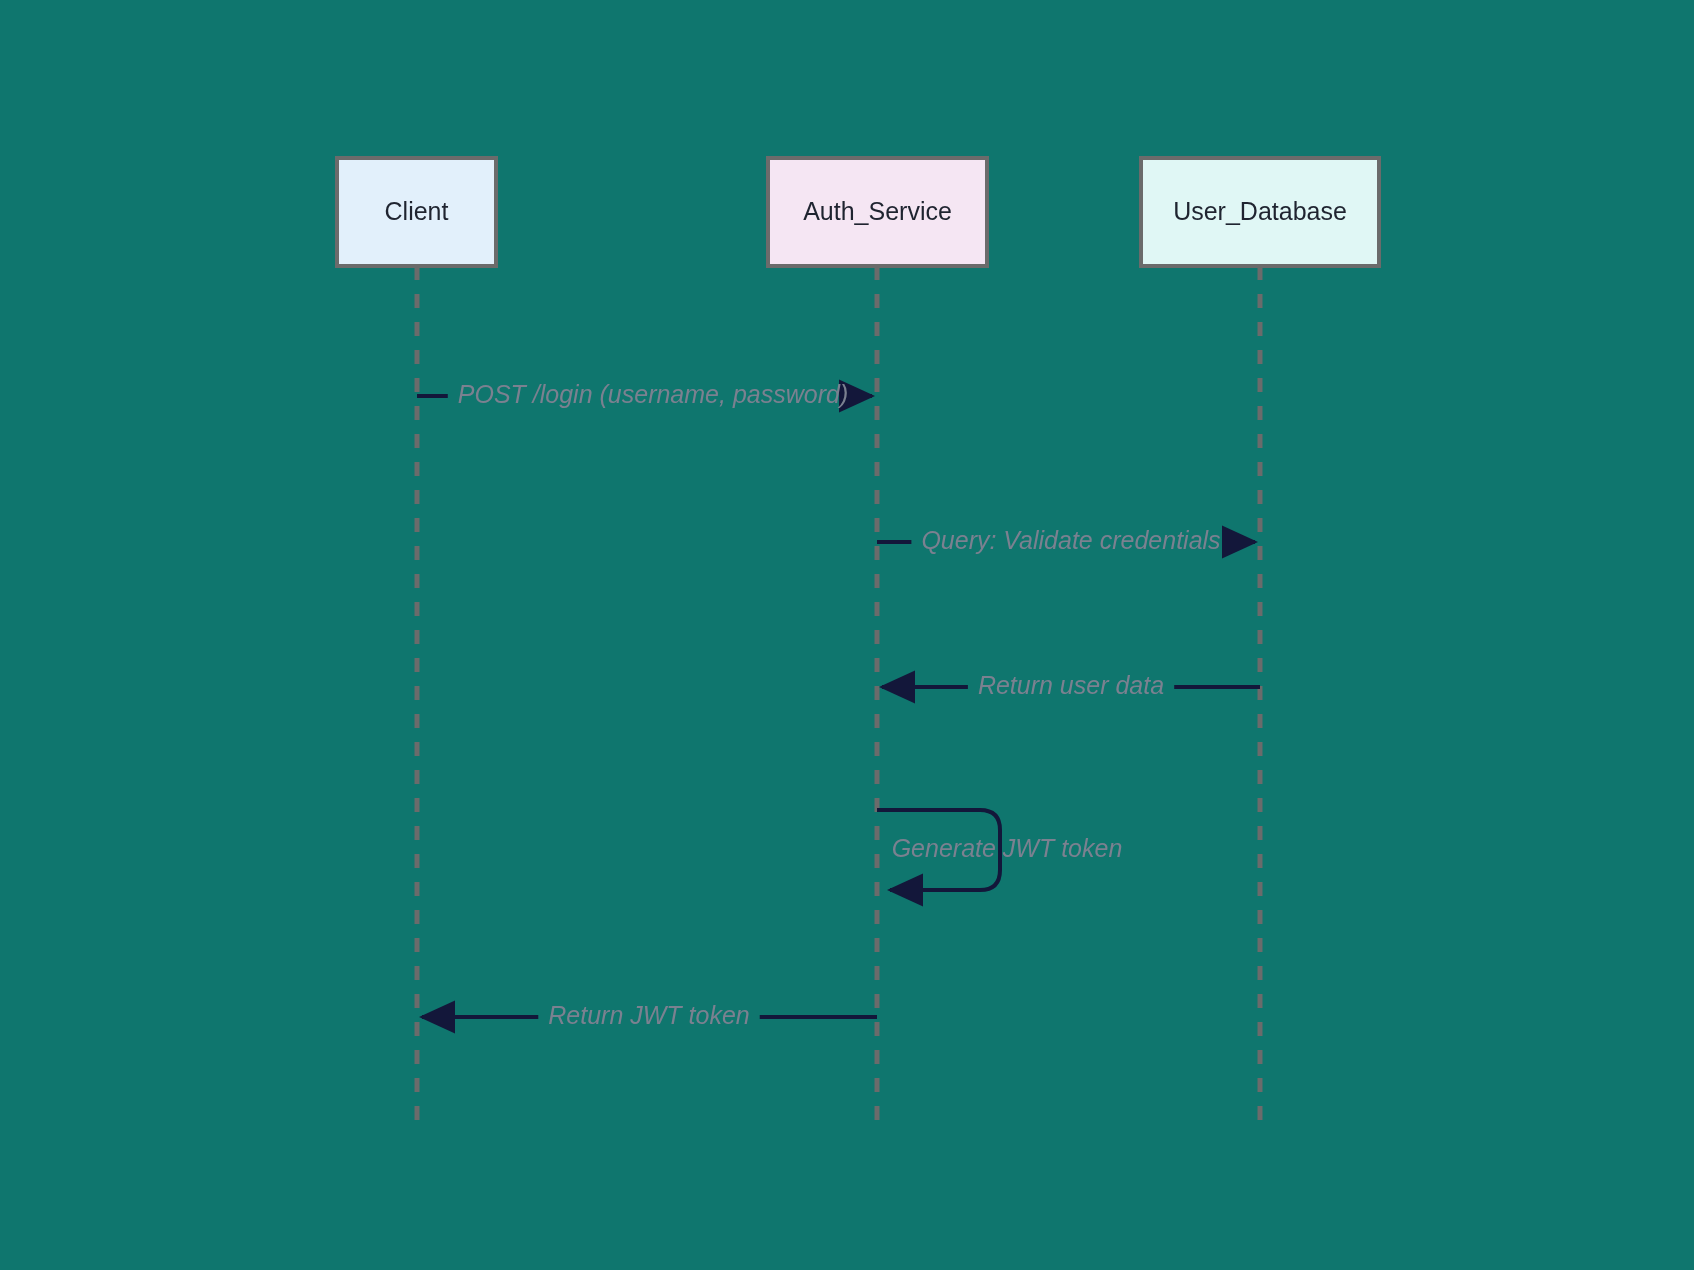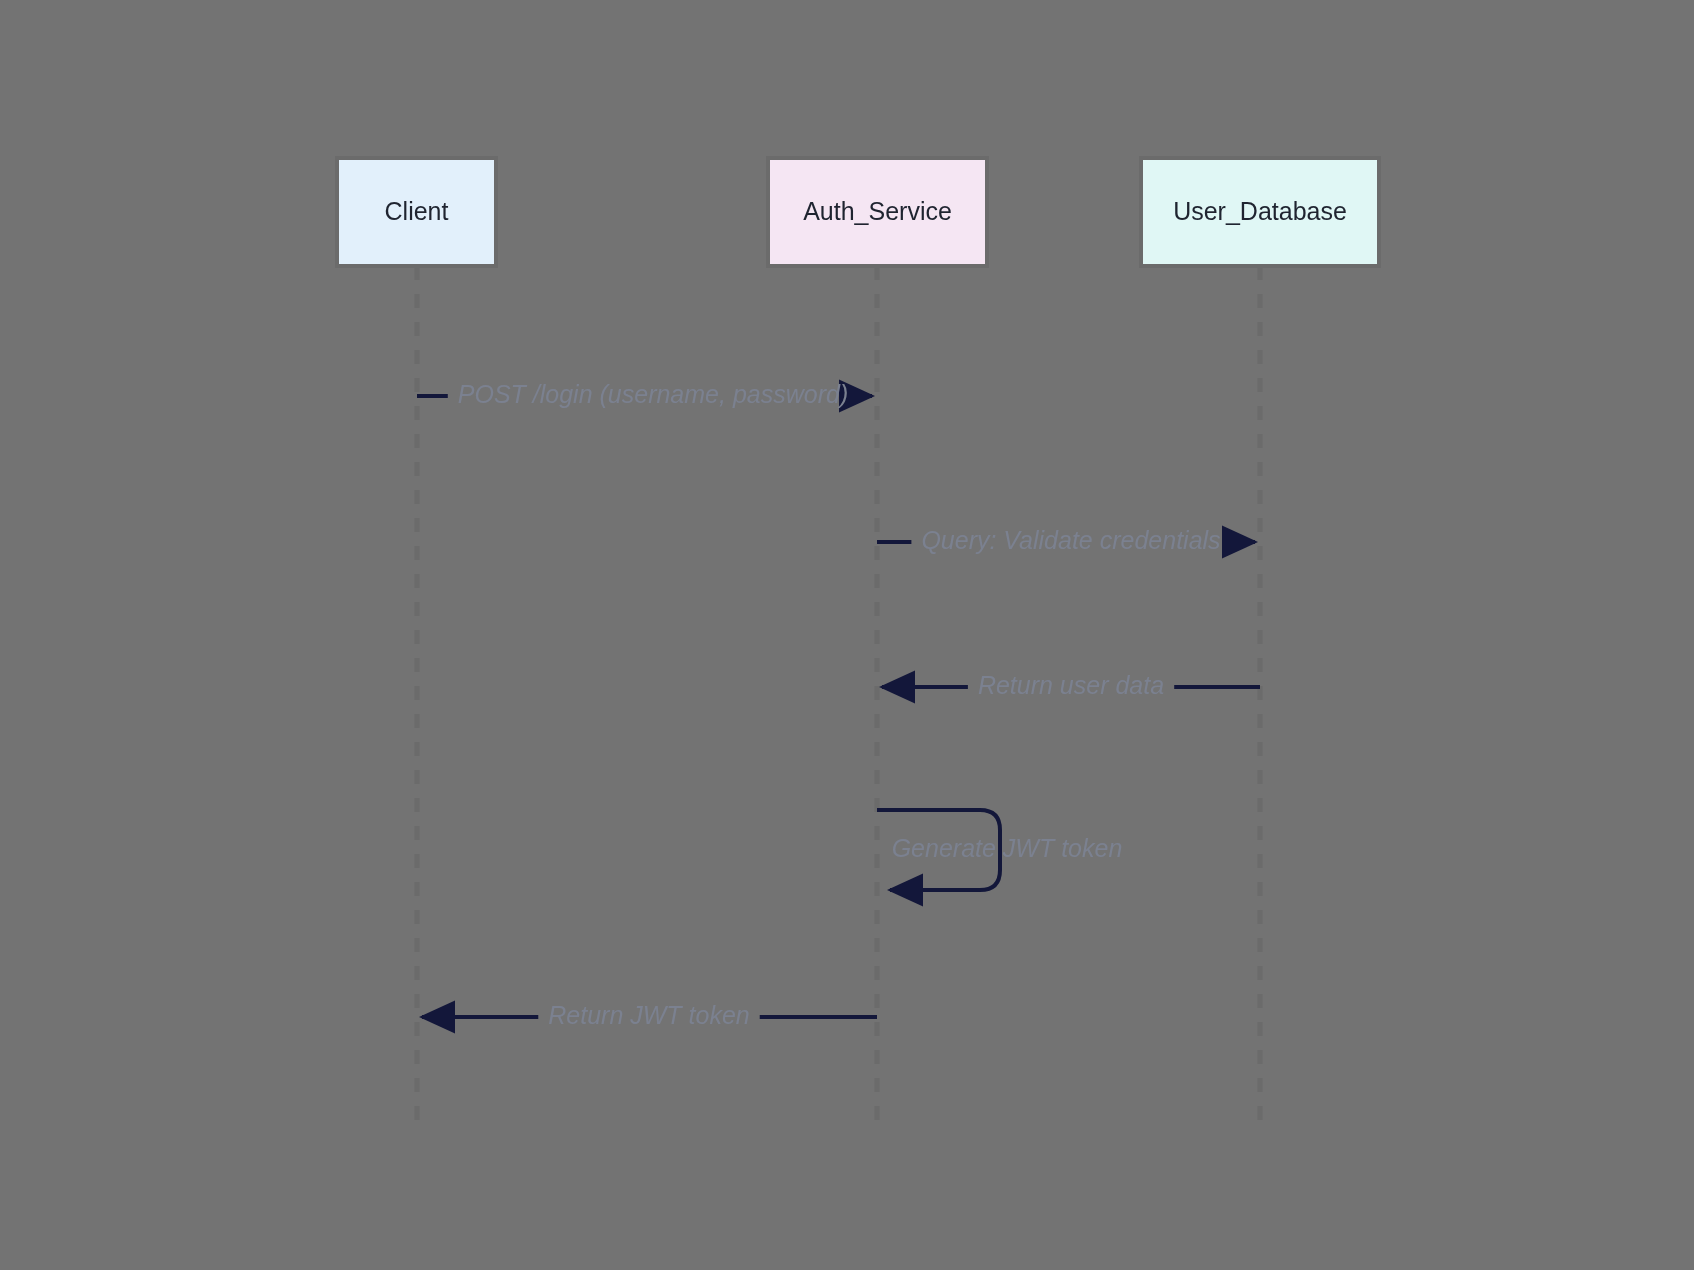--- a/index.html
+++ b/index.html
@@ -10,21 +10,21 @@
   body {
     width: 1694px;
     height: 1270px;
     font-family: "Liberation Sans", "DejaVu Sans", sans-serif;
     overflow: hidden;
   }
   #diagram-root {
     position: relative;
     width: 1694px;
     height: 1270px;
-    background: #737373;
+    background: #0f766e;
   }
   svg#seq-svg {
     display: block;
     width: 1694px;
     height: 1270px;
   }
   .actor-label {
     font-family: "Liberation Sans", "DejaVu Sans", sans-serif;
     font-size: 25px;
     fill: #1f2430;

